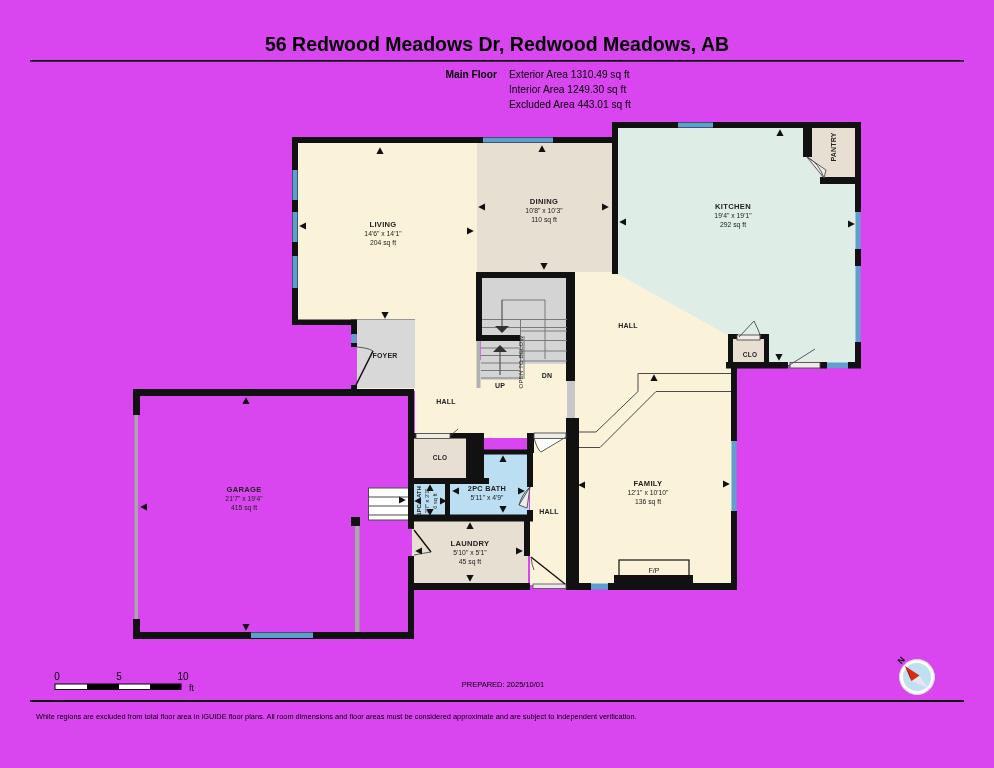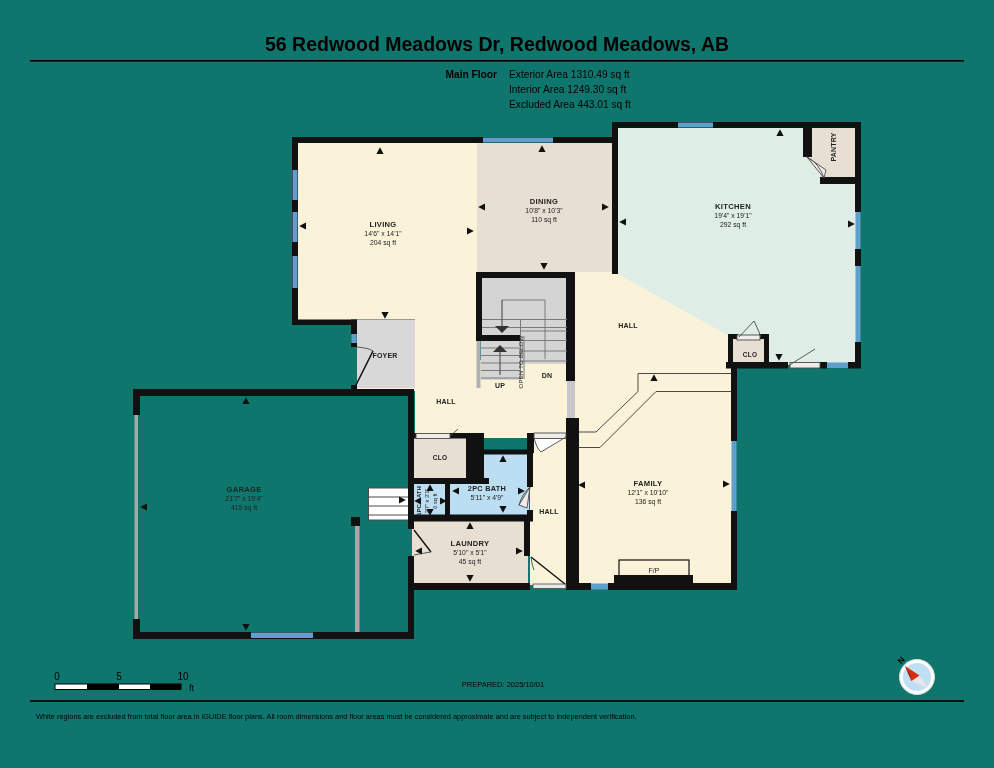--- a/index.html
+++ b/index.html
@@ -1,16 +1,16 @@
 <!DOCTYPE html>
 <html><head>
 <meta charset="utf-8">
 <style>
 html,body{margin:0;padding:0;background:#fff;}
-#page{position:relative;width:994px;height:768px;background:#0f766e;overflow:hidden;}
+#page{position:relative;width:994px;height:768px;background:#d946ef;overflow:hidden;}
 svg{position:absolute;top:0;left:0;}
 text{font-family:"Liberation Sans",sans-serif;fill:#222;}
 .rm{font-size:7.6px;font-weight:bold;letter-spacing:.3px;}
 .dim{font-size:6.8px;}
 .sm{font-size:7px;font-weight:bold;letter-spacing:.2px;}
 .thin{stroke:#7a7a7a;stroke-width:1;fill:none;}
 .dk{stroke:#4a4a4a;stroke-width:1;fill:none;}
 .leaf{fill:#f0ede8;stroke:#4a4a4a;stroke-width:0.9;}
 .arc{stroke:#4a4a4a;stroke-width:0.9;fill:none;}
 </style>

